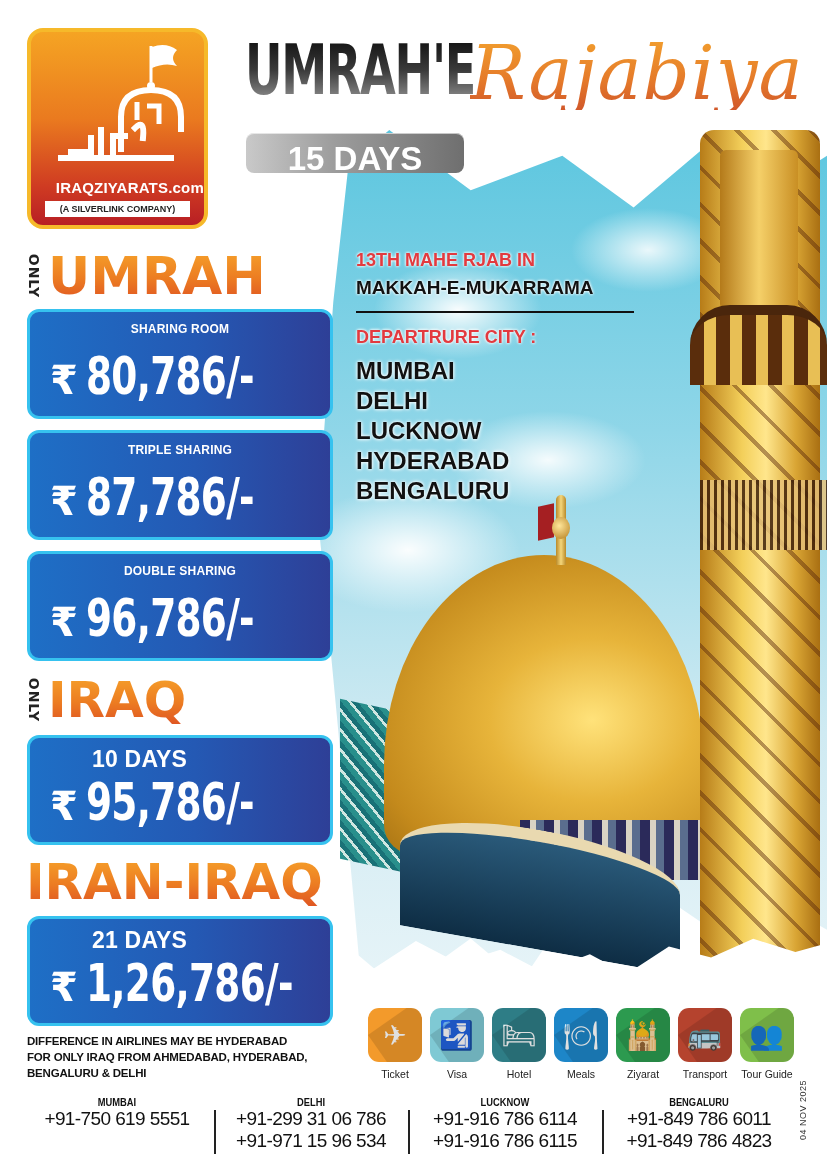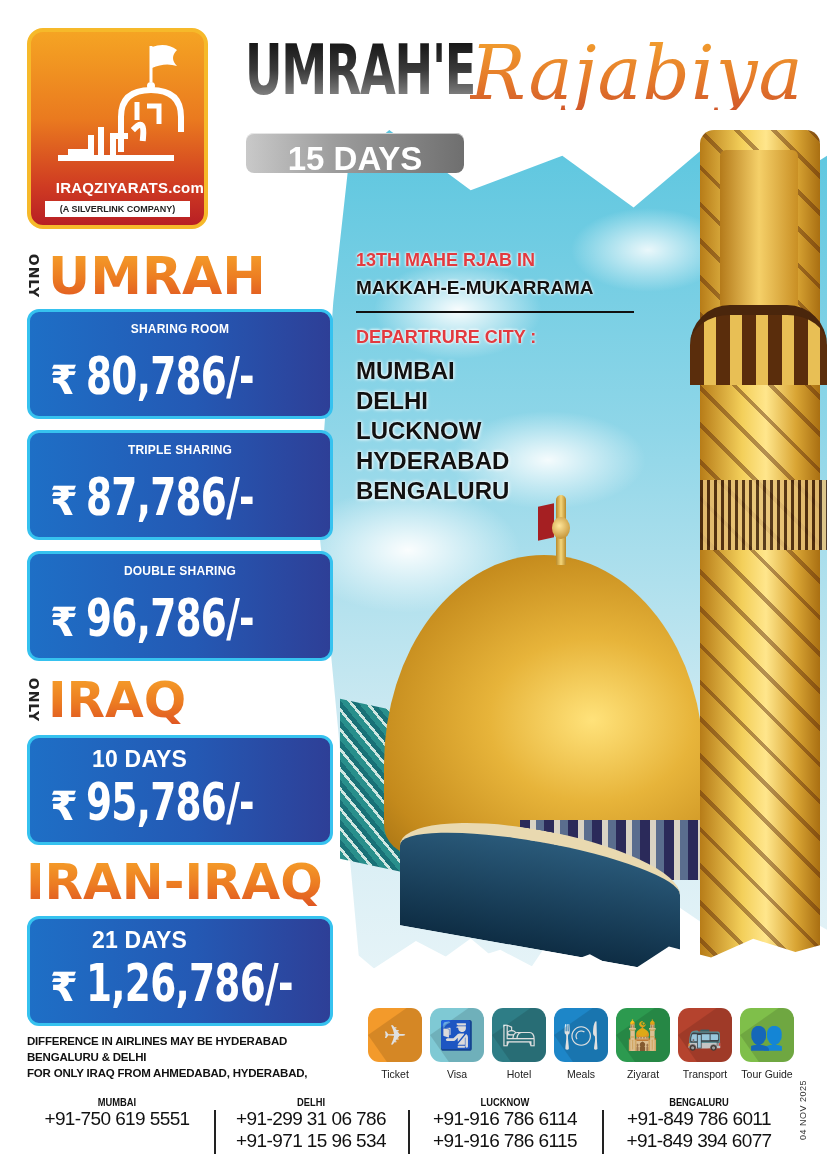--- a/index.html
+++ b/index.html
@@ -244,22 +244,22 @@
     <div>MUMBAI</div>
     <div>DELHI</div>
     <div>LUCKNOW</div>
     <div>HYDERABAD</div>
     <div>BENGALURU</div>
   </div>
 </div>
 
 <div class="disclaimer">
   <div>DIFFERENCE IN AIRLINES MAY BE HYDERABAD</div>
+  <div>FOR ONLY IRAQ FROM AHMEDABAD, HYDERABAD,</div>
   <div>BENGALURU &amp; DELHI</div>
-  <div>FOR ONLY IRAQ FROM AHMEDABAD, HYDERABAD,</div>
 </div>
 
 <div class="services">
   <div class="svc">
     <div class="svc-icon" style="background:#f39a2b;">✈</div>
     <div class="svc-label">Ticket</div>
   </div>
   <div class="svc">
     <div class="svc-icon" style="background:#7fc9d4;">🛂</div>
     <div class="svc-label">Visa</div>
@@ -297,17 +297,17 @@
     <div class="contact-phone">+91-971 15 96 534</div>
   </div>
   <div class="contact">
     <div class="contact-city">LUCKNOW</div>
     <div class="contact-phone">+91-916 786 6114</div>
     <div class="contact-phone">+91-916 786 6115</div>
   </div>
   <div class="contact">
     <div class="contact-city">BENGALURU</div>
     <div class="contact-phone">+91-849  786  6011</div>
-    <div class="contact-phone">+91-849 394 6077</div>
+    <div class="contact-phone">+91-849 786 4823</div>
   </div>
 </div>
 
 <div class="date-stamp">04 NOV 2025</div>
 
 </body></html>

